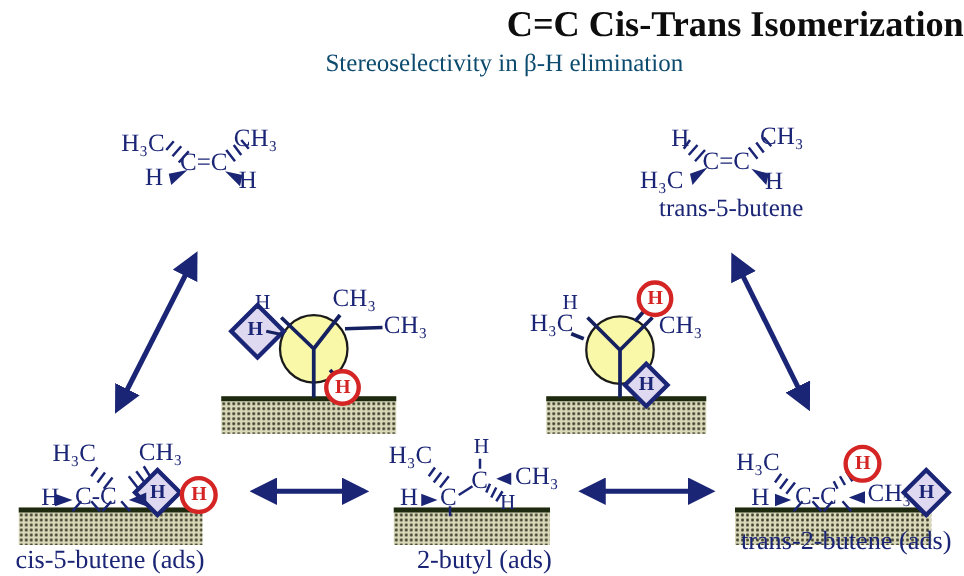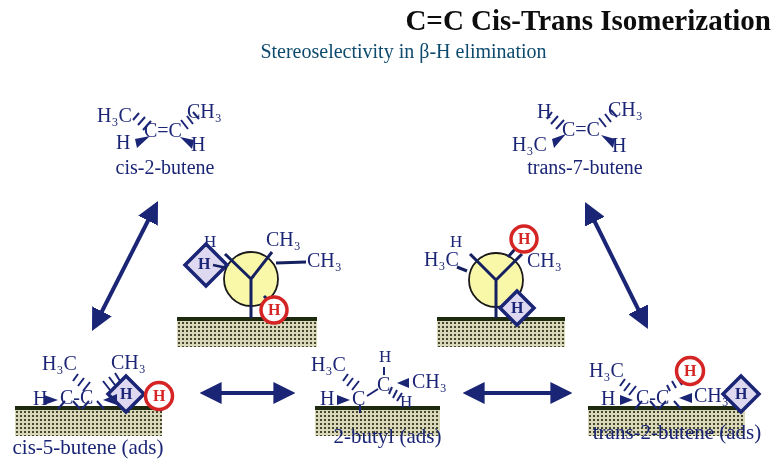--- a/index.html
+++ b/index.html
@@ -111,28 +111,27 @@
       <line x1="204" y1="393" x2="291" y2="393" marker-start="url(#arr)" marker-end="url(#arr)"></line>
       <line x1="467" y1="393" x2="568" y2="393" marker-start="url(#arr)" marker-end="url(#arr)"></line>
     </g>
   </svg>
 
   <span class="atom" style="left:97px;top:105px">H₃C</span>
   <span class="atom" style="left:144px;top:120px">C=C</span>
   <span class="atom" style="left:187px;top:101px">CH₃</span>
   <span class="atom" style="left:116px;top:132px">H</span>
   <span class="atom" style="left:191px;top:134px">H</span>
-  <div class="mol-label" style="left:85px;top:156px;width:160px">cis-2-butene</div>
 
   <span class="atom" style="left:537px;top:101px">H</span>
   <span class="atom" style="left:512px;top:134px">H₃C</span>
   <span class="atom" style="left:562px;top:119px">C=C</span>
   <span class="atom" style="left:608px;top:99px">CH₃</span>
   <span class="atom" style="left:612px;top:135px">H</span>
-  <div class="mol-label" style="left:505px;top:156px;width:160px">trans-7-butene</div>
+  <div class="mol-label" style="left:505px;top:156px;width:160px">trans-5-butene</div>
 
   <span class="atom sm" style="left:204px;top:233px">H</span>
   <span class="atom" style="left:266px;top:229px">CH₃</span>
   <span class="atom" style="left:307px;top:250px">CH₃</span>
   <span class="shape-h navy-h" style="left:198px;top:256px">H</span>
   <span class="shape-h red-h" style="left:268px;top:302px">H</span>
 
   <span class="atom sm" style="left:450px;top:233px">H</span>
   <span class="atom" style="left:424px;top:249px">H₃C</span>
   <span class="atom" style="left:527px;top:250px">CH₃</span>
@@ -147,21 +146,21 @@
   <span class="shape-h red-h" style="left:153px;top:388px">H</span>
   <div class="mol-label ads-label" style="left:5px;top:435px;width:166px">cis-5-butene (ads)</div>
 
   <span class="atom" style="left:311px;top:354px">H₃C</span>
   <span class="atom" style="left:320px;top:388px">H</span>
   <span class="atom" style="left:352px;top:388px">C</span>
   <span class="atom" style="left:377px;top:374px">C</span>
   <span class="atom sm" style="left:379px;top:348px">H</span>
   <span class="atom" style="left:412px;top:371px">CH₃</span>
   <span class="atom sm" style="left:400px;top:393px">H</span>
-  <div class="mol-label ads-label" style="left:320px;top:424px;width:135px">2-butyl (ads)</div>
+  <div class="mol-label ads-label" style="left:320px;top:435px;width:135px">2-butyl (ads)</div>
 
   <span class="atom" style="left:589px;top:360px">H₃C</span>
   <span class="atom" style="left:601px;top:388px">H</span>
   <span class="atom" style="left:636px;top:387px">C-C</span>
   <span class="shape-h red-h" style="left:684px;top:363px">H</span>
   <span class="atom" style="left:694px;top:385px">CH₃</span>
   <span class="shape-h navy-h" style="left:735px;top:386px">H</span>
   <div class="mol-label ads-label" style="left:583px;top:420px;width:188px">trans-2-butene (ads)</div>
 
 </div>

